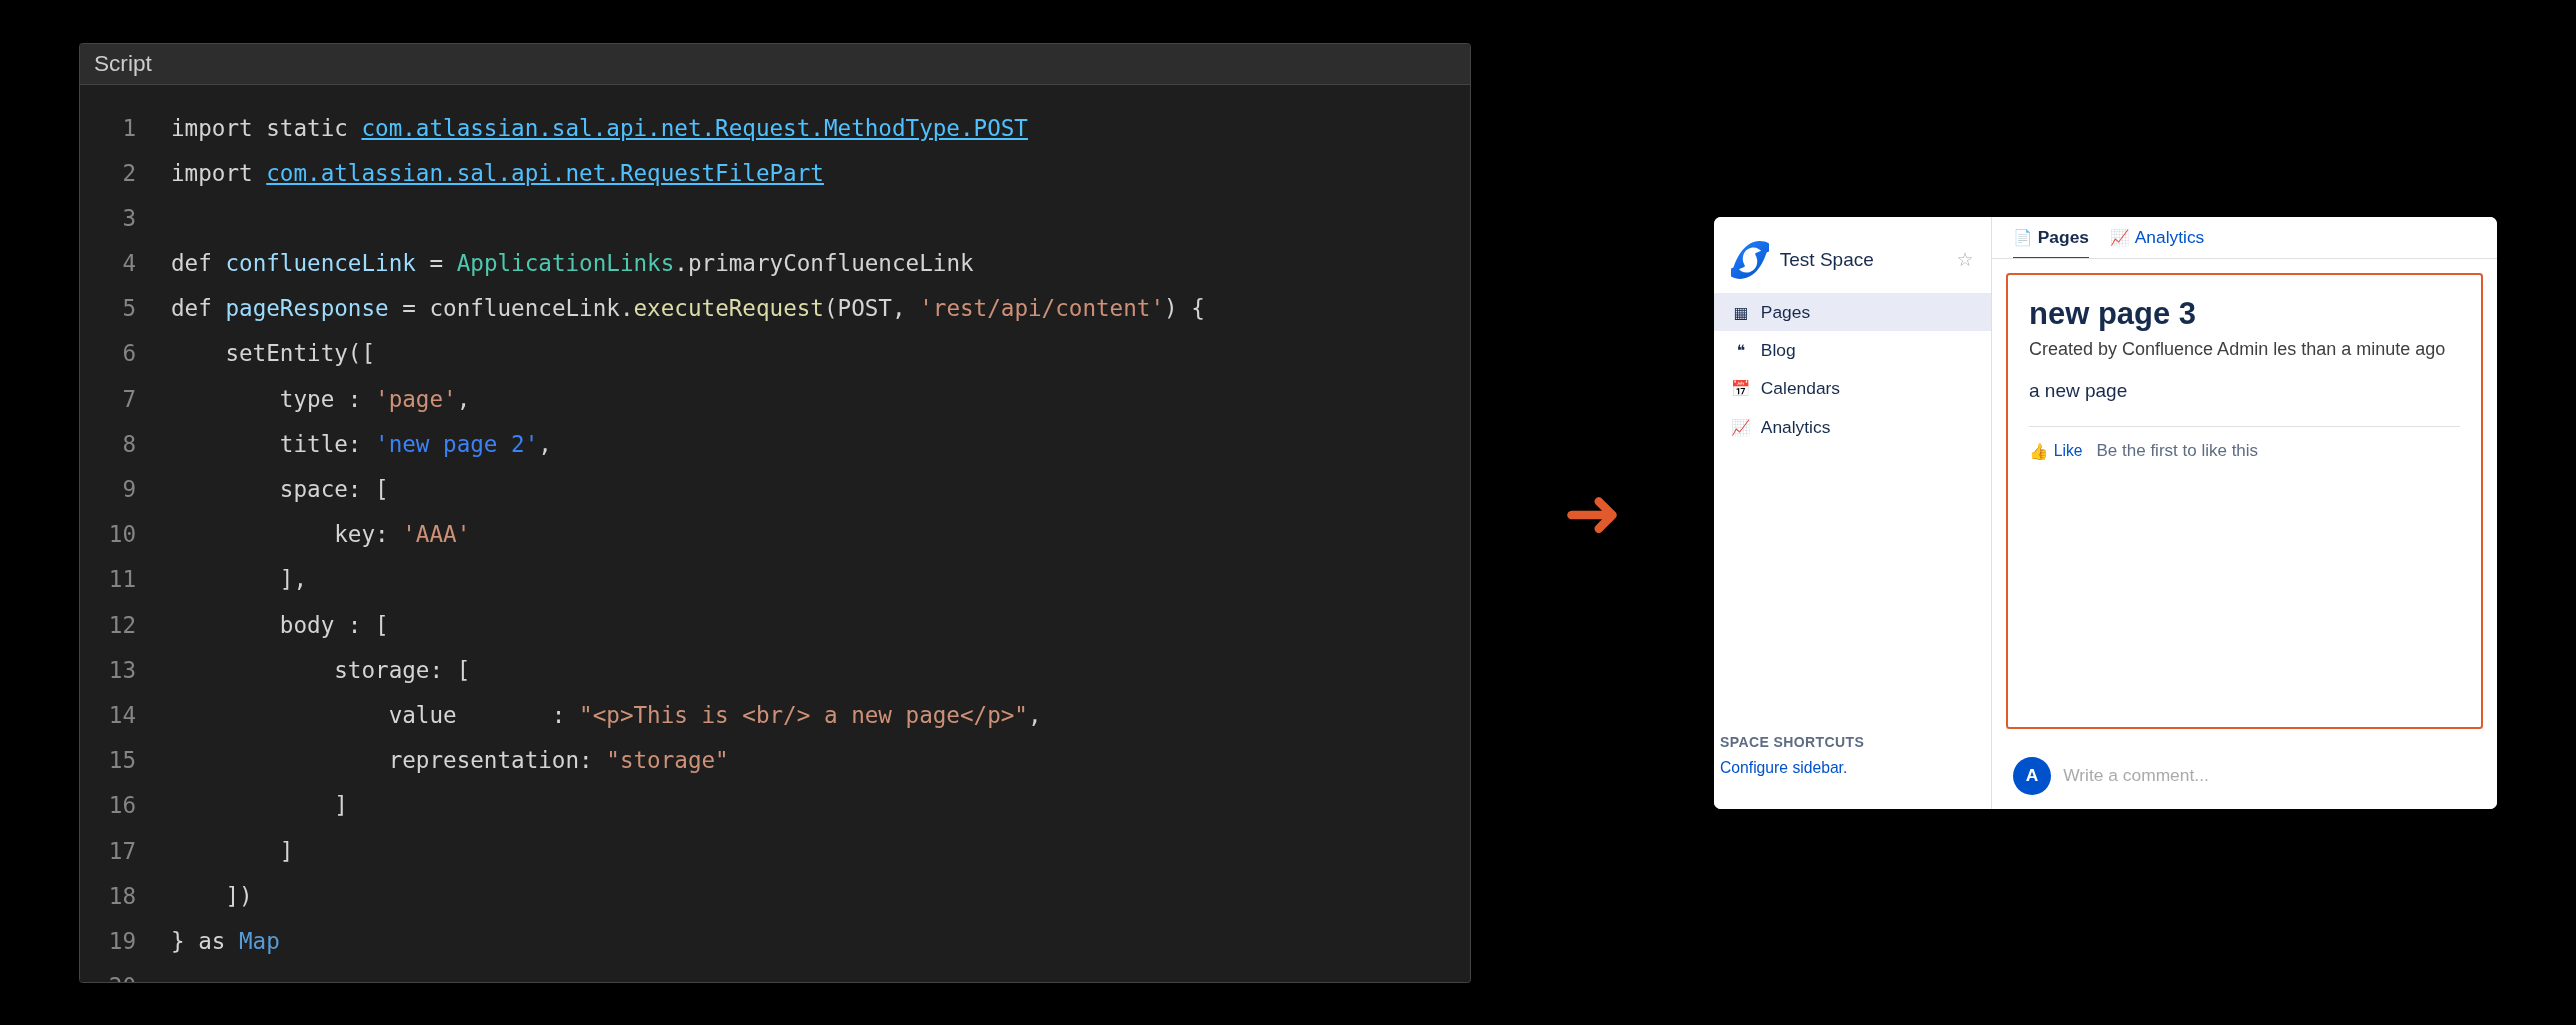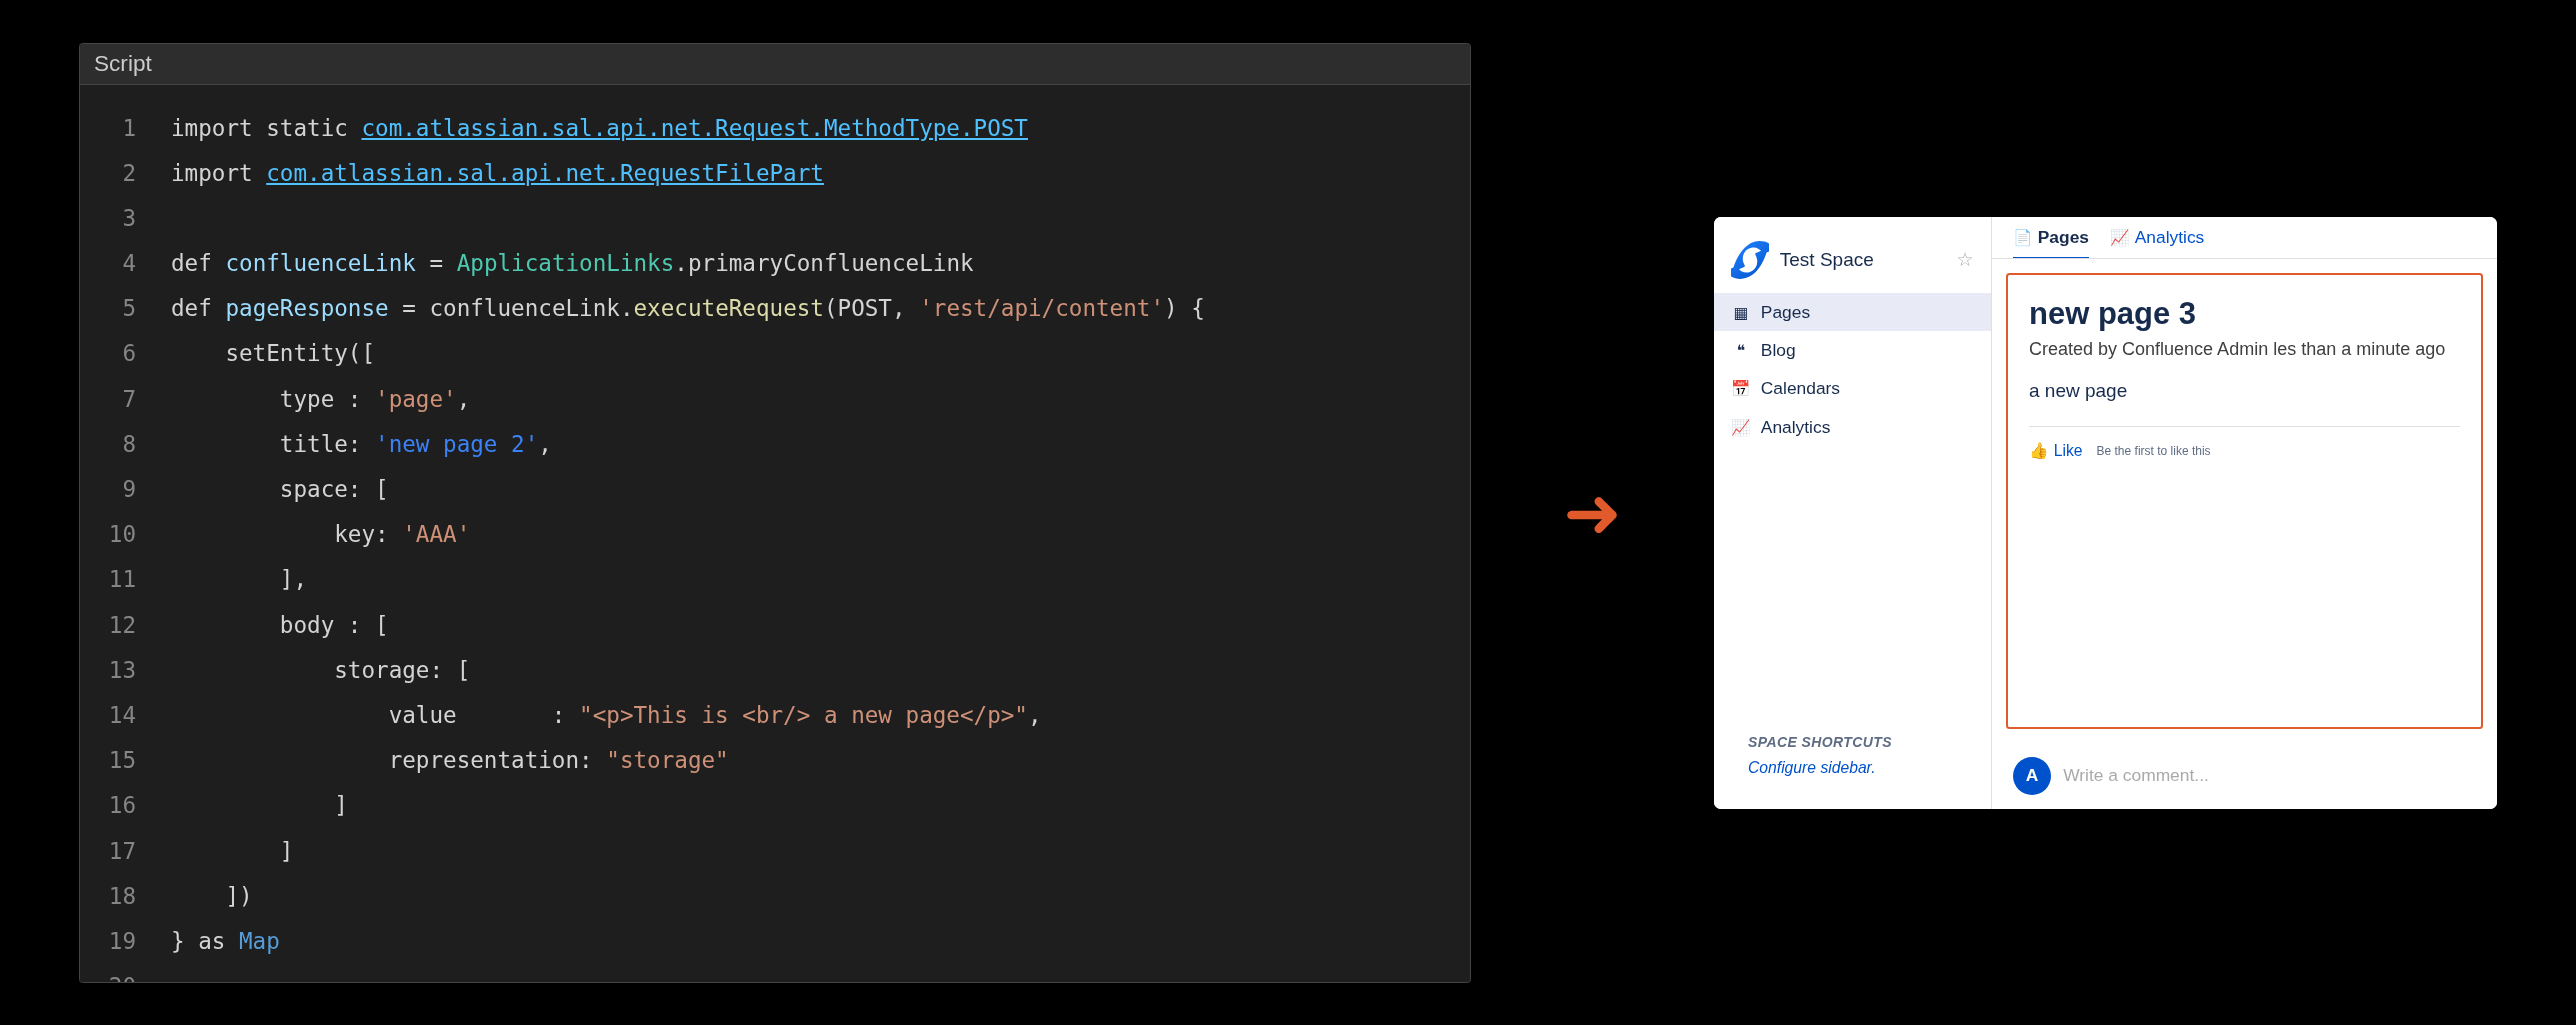--- a/index.html
+++ b/index.html
@@ -168,22 +168,21 @@
     .nav-icon {
       width: 19px;
       height: 19px;
       display: flex;
       align-items: center;
       justify-content: center;
       font-size: 15.7px;
     }
 
     .shortcuts-section {
-      padding: 14px 34px;
-      font-style: italic;
+      padding: 14px 6px;
     }
 
     .shortcuts-title {
       font-size: 14px;
       font-weight: 600;
       color: #5e6c84;
       letter-spacing: 0.4px;
       margin-bottom: 8.7px;
       text-transform: uppercase;
     }
@@ -278,21 +277,21 @@
       display: flex;
       align-items: center;
       gap: 5.2px;
       font-size: 15.7px;
       color: #0052cc;
       cursor: pointer;
     }
 
     .like-text {
       color: #5e6c84;
-      font-size: 12px;
+      font-size: 17px;
     }
 
     .comment-area {
       display: flex;
       align-items: center;
       gap: 12.2px;
       padding: 14px 21px;
     }
 
     .avatar-circle {

